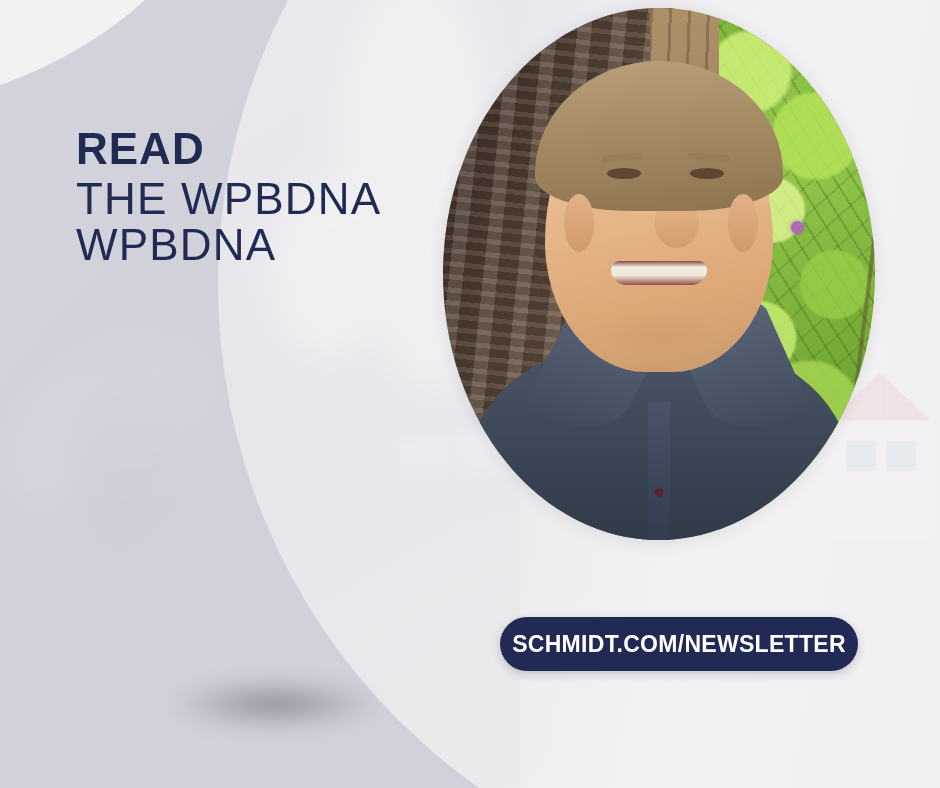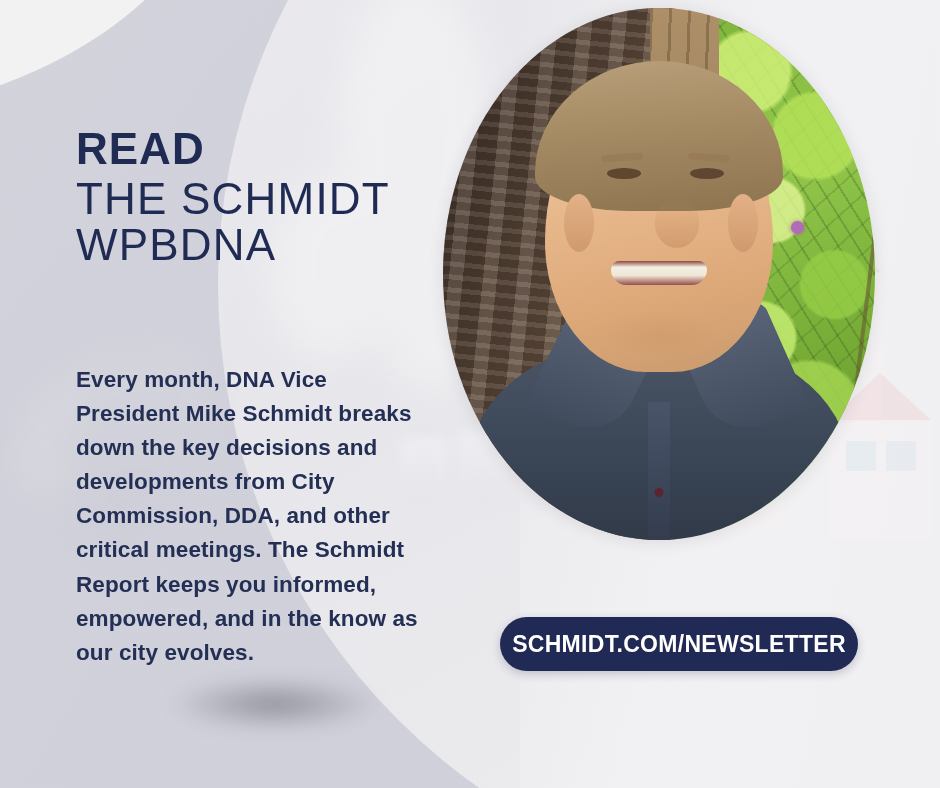--- a/index.html
+++ b/index.html
@@ -468,21 +468,20 @@
     <div class="ph-brow-r"></div>
     <div class="ph-eye-l"></div>
     <div class="ph-eye-r"></div>
     <div class="ph-nose"></div>
     <div class="ph-mouth"></div>
     <div class="ph-chin"></div>
   </div>
 
   <div class="headline">
     <span class="l1">READ</span>
-    <span class="l2">THE SCHMIDT</span>
+    <span class="l2">THE WPBDNA</span>
     <span class="l3">WPBDNA</span>
   </div>
 
-  <p class="body-copy">Every month, DNA Vice President Mike Schmidt breaks down the key decisions and developments from City Commission, DDA, and other critical meetings. The Schmidt Report keeps you informed, empowered, and in the know as our city evolves.</p>
 
   <a class="cta" href="#">SCHMIDT.COM/NEWSLETTER</a>
 
 </div>
 
 </body></html>

